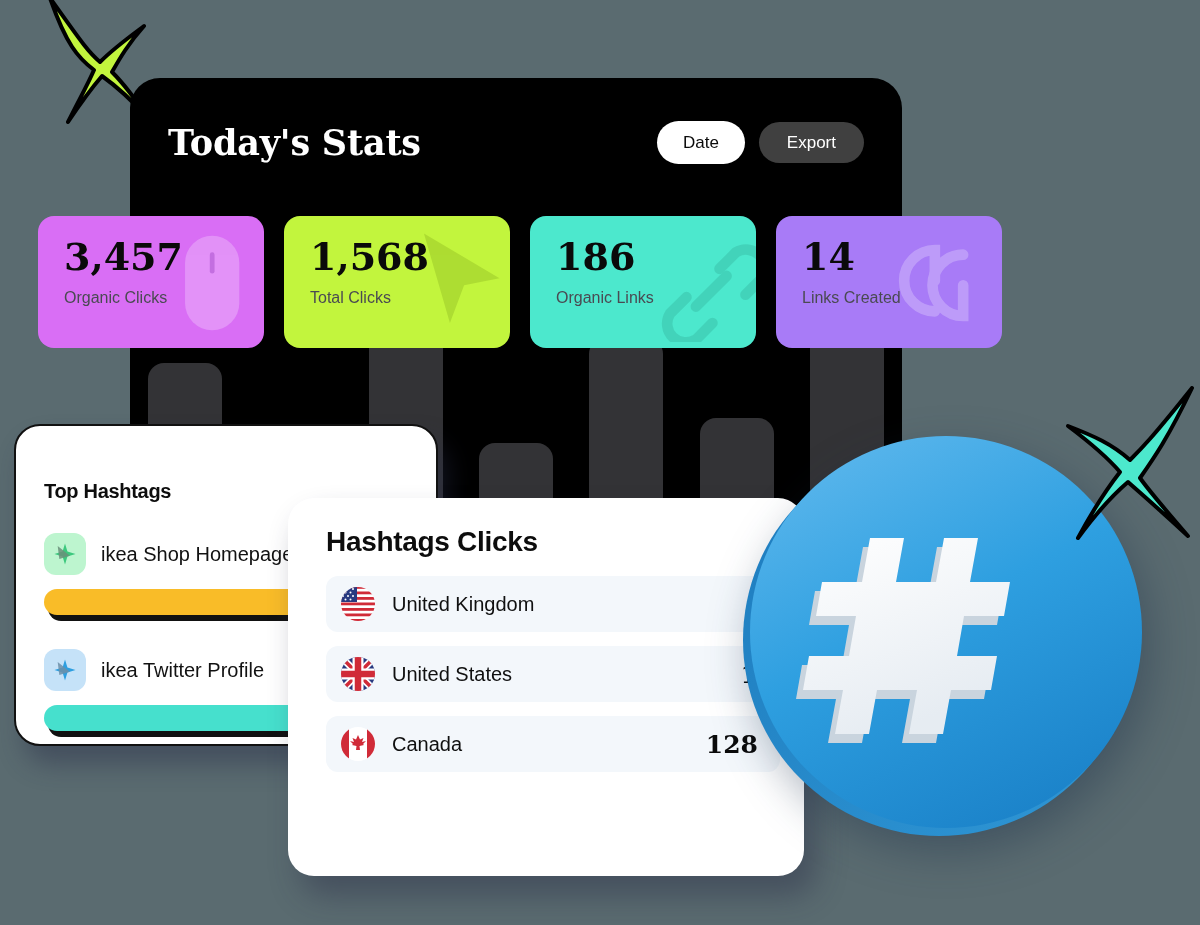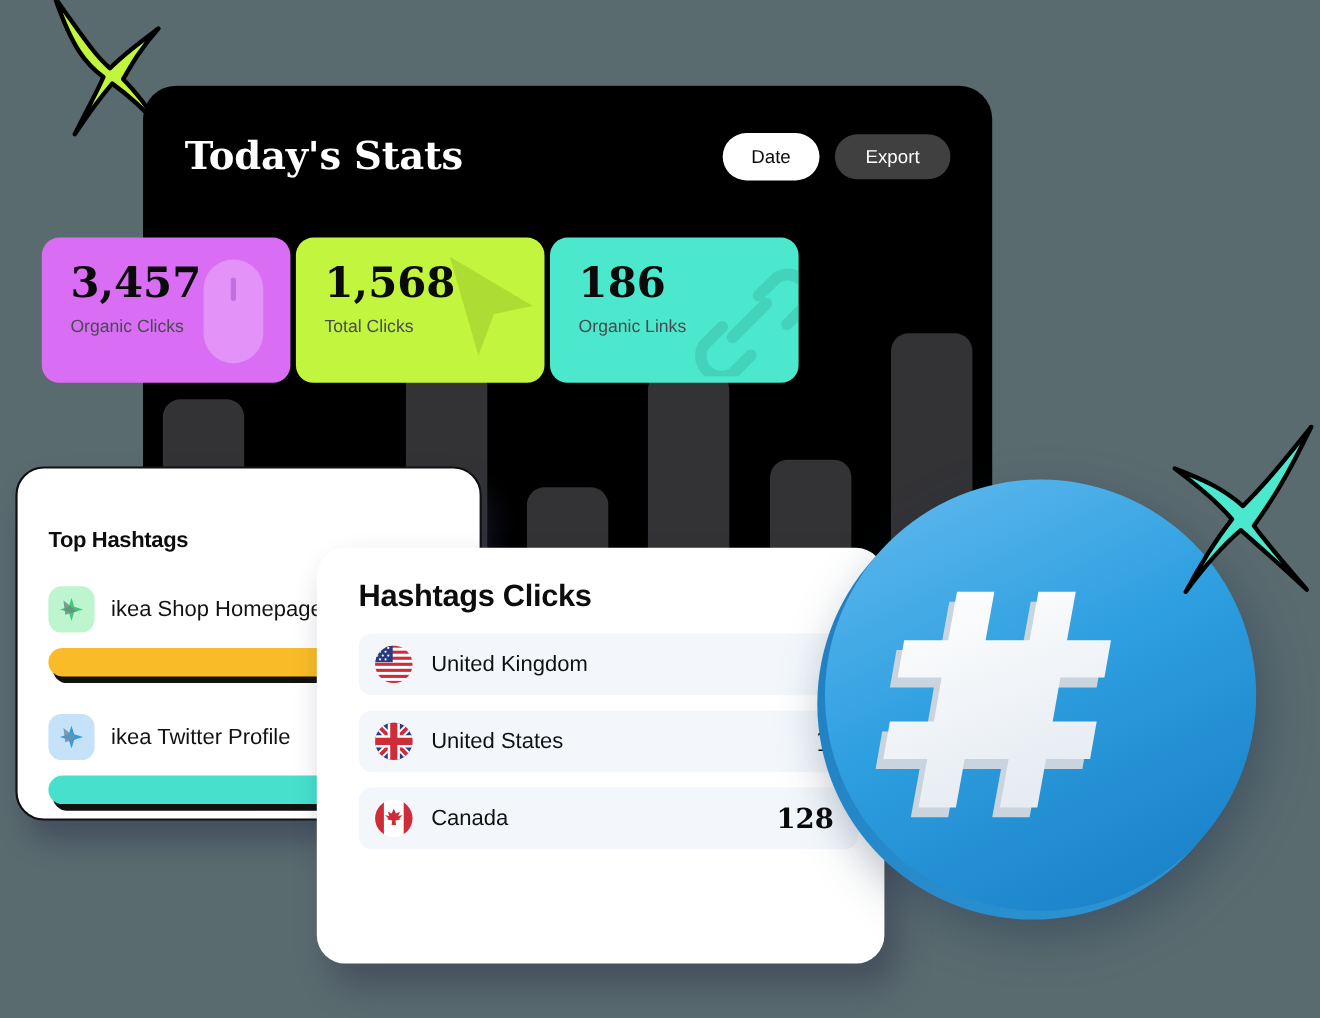--- a/index.html
+++ b/index.html
@@ -60,21 +60,21 @@
     border-radius:16px 16px 0 0;
     background:#333336;
   }
   .bar.light { background:#b0b0cb; }
 
   
   .stats-row {
     position:absolute;
     left:38px; top:216px;
     width:1112px; height:132px;
-    display:flex; gap:5px;
+    display:flex; gap:20px;
     z-index:20;
   }
   .stat-card {
     position:relative;
     width:226px; height:132px;
     border-radius:16px;
     padding:22px 22px 0 26px;
     overflow:hidden;
   }
   .stat-value {
@@ -231,20 +231,30 @@
         <g fill="none" stroke="#2c9d89" stroke-width="9" stroke-linecap="round" opacity=".6">
           <path d="M36 62 L22 76 a16 16 0 0 0 22 22 L58 84"></path>
           <path d="M64 38 L78 24 a16 16 0 0 1 22 22 L86 60"></path>
           <path d="M44 70 L70 44"></path>
         </g>
       </svg>
       <div class="stat-value">186</div>
       <div class="stat-label">Organic Links</div>
     </div>
 
+    <div class="stat-card" style="background:#a87bf7">
+      <svg class="stat-art" viewBox="0 0 100 100">
+        <g fill="none" stroke="#ffffff" stroke-width="9" stroke-linecap="round" opacity=".55">
+          <path d="M62 26 a26 26 0 1 0 0 52 L62 52"></path>
+          <path d="M38 74 a26 26 0 1 1 0 -52 L38 48"></path>
+        </g>
+      </svg>
+      <div class="stat-value">14</div>
+      <div class="stat-label">Links Created</div>
+    </div>
   </div>
 
   <div class="top-hashtags">
     <div class="th-title">Top Hashtags</div>
 
     <div class="th-row">
       <div class="th-row-head">
         <div class="th-icon mint">
           <svg width="26" height="26" viewBox="0 0 32 32">
             <path d="M16 3 L19 13 L29 16 L19 19 L16 29 L13 19 L3 16 L13 13 Z" fill="#3cc97e"></path>

